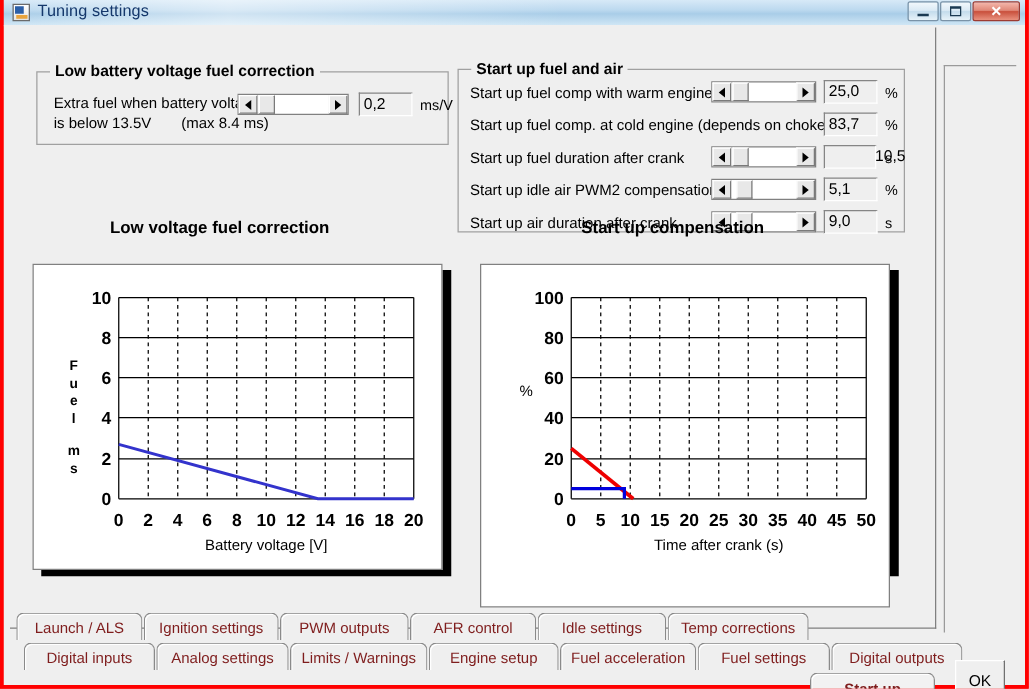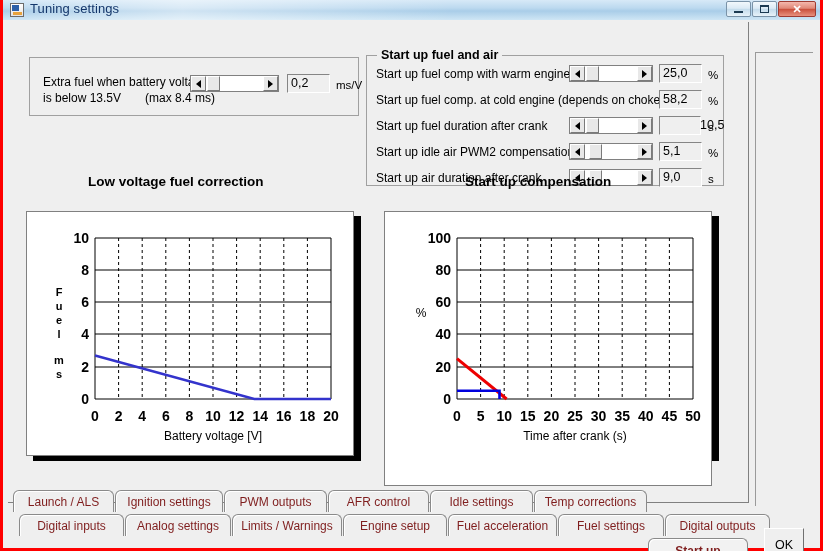--- a/index.html
+++ b/index.html
@@ -192,20 +192,21 @@
   </div>
 
   <div class="client">
 
     <div class="tabpage"></div>
     <div class="rightpanel-edge"></div>
     <div class="rightpanel-edge2"></div>
 
     <div class="groupbox" id="gb-lowbatt">
       <div class="gb-border"></div>
+      <div class="gb-title">Low battery voltage fuel correction</div>
 
       <div class="lbl" style="left:14px;top:25px;">Extra fuel when battery voltage</div>
       <div class="lbl" style="left:14px;top:41px;">is below 13.5V</div>
       <div class="lbl" style="left:116px;top:41px;">(max 8.4 ms)</div>
 
       <div class="slider" style="left:161px;top:25px;width:89px;">
         <div class="arrow left">
             <div class="tri l"></div>
           </div>
         <div class="thumb" style="left:16px;"></div>
@@ -229,21 +230,21 @@
           </div>
         <div class="thumb" style="left:16px;"></div>
         <div class="arrow right">
             <div class="tri r"></div>
           </div>
       </div>
       <div class="valbox" style="left:293px;top:16px;width:43px;">25,0</div>
       <div class="unit" style="left:342px;top:21px;">%</div>
 
       <div class="lbl" style="left:10px;top:45px;">Start up fuel comp. at cold engine (depends on choke)</div>
-      <div class="valbox" style="left:293px;top:42px;width:43px;">58,2</div>
+      <div class="valbox" style="left:293px;top:42px;width:43px;">83,7</div>
       <div class="unit" style="left:342px;top:47px;">%</div>
 
       <div class="lbl" style="left:10px;top:71px;">Start up fuel duration after crank</div>
       <div class="slider" style="left:203px;top:69px;width:84px;">
         <div class="arrow left">
             <div class="tri l"></div>
           </div>
         <div class="thumb" style="left:16px;"></div>
         <div class="arrow right">
             <div class="tri r"></div>

